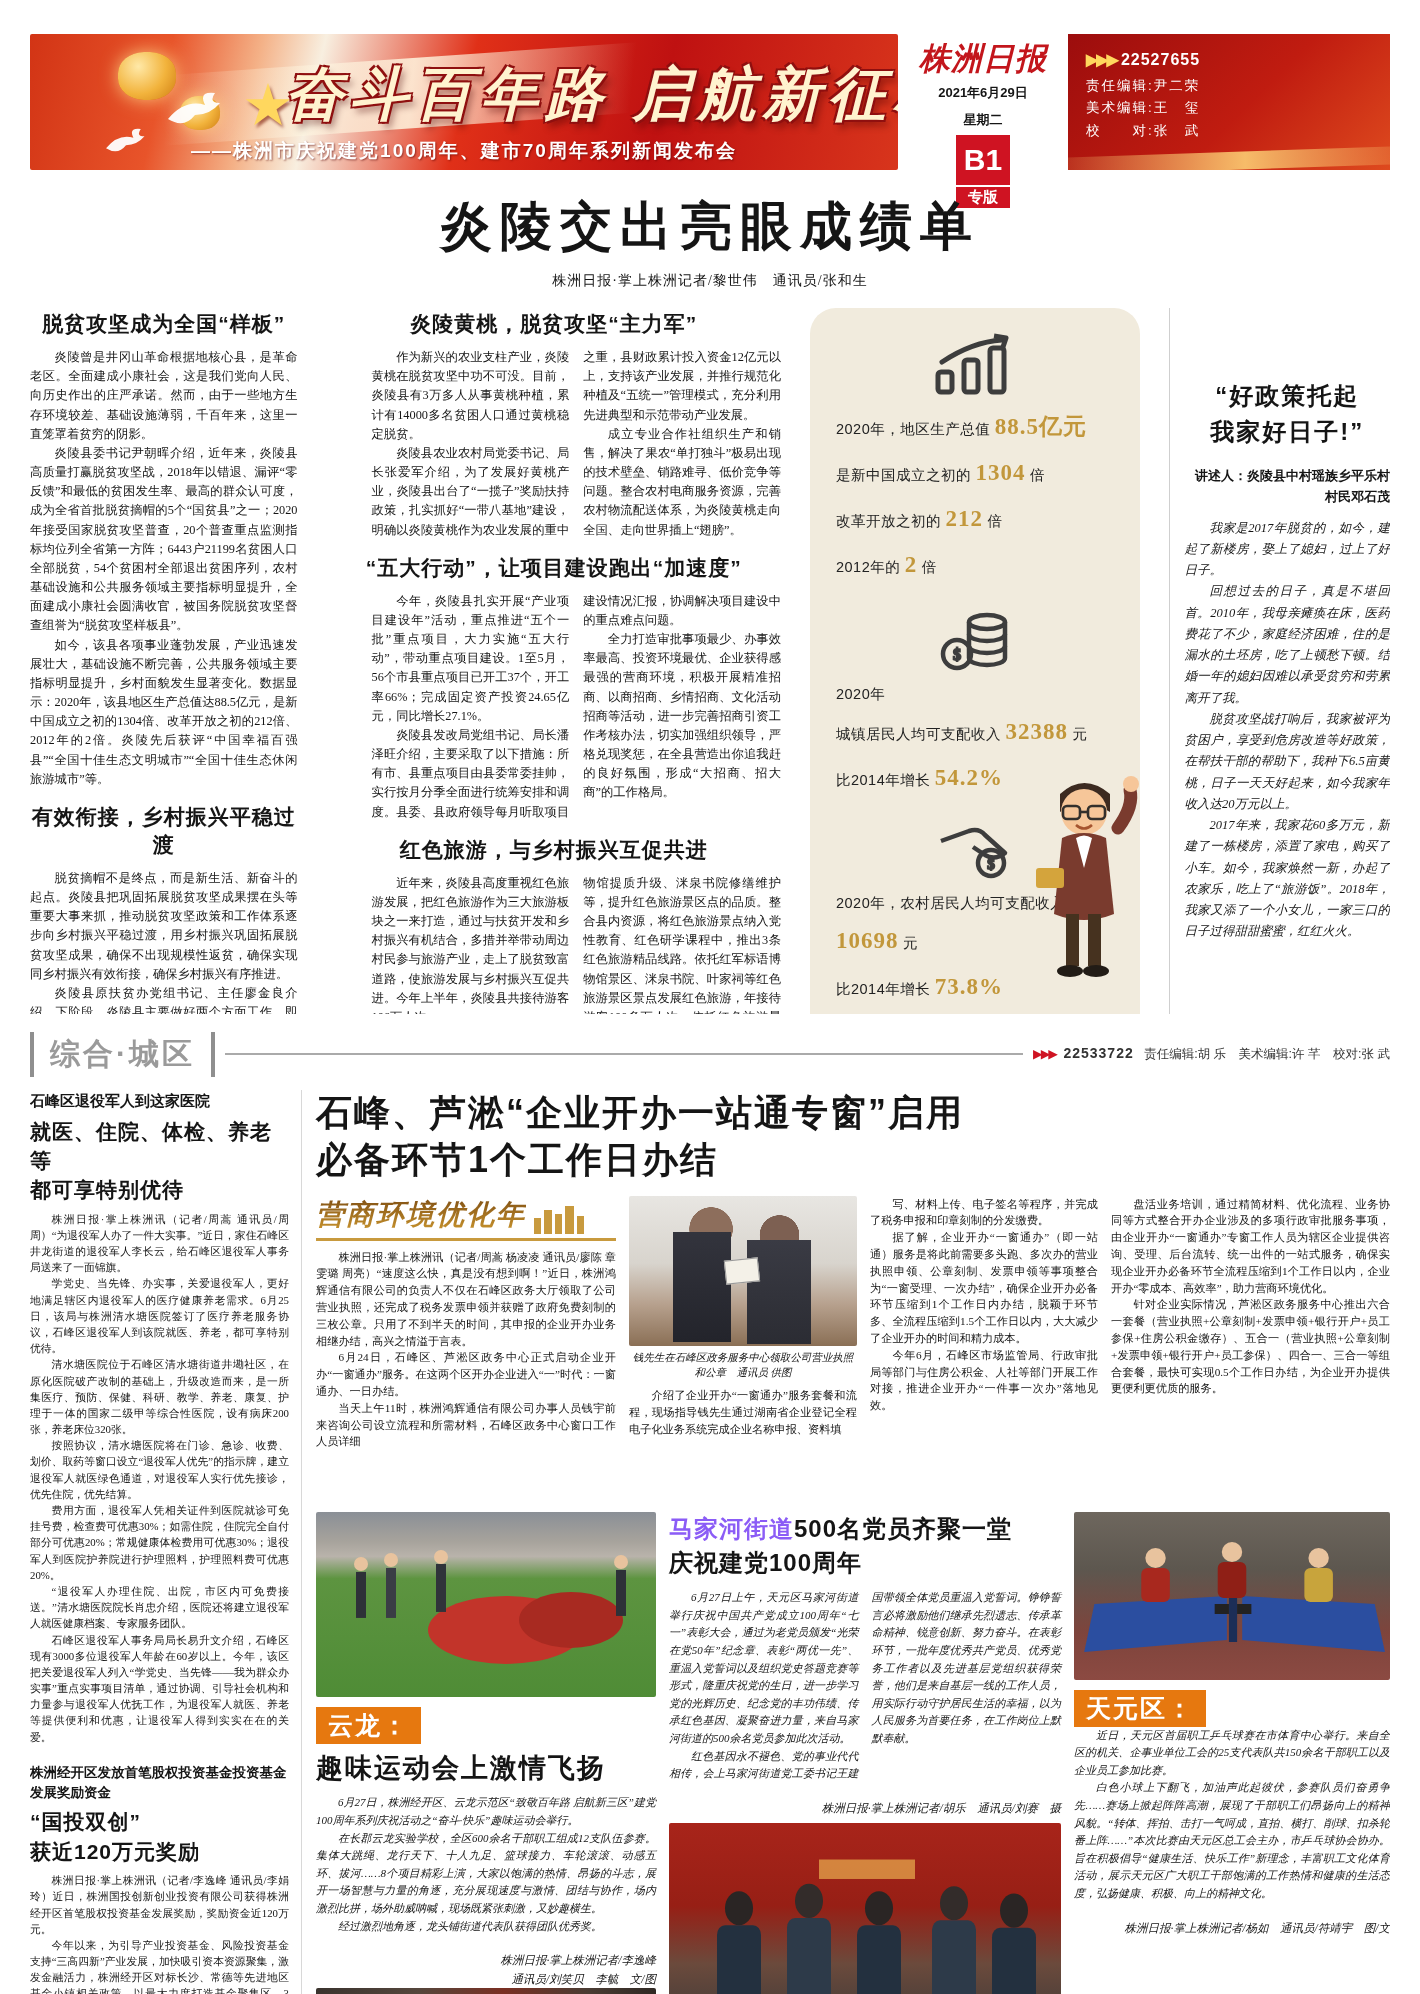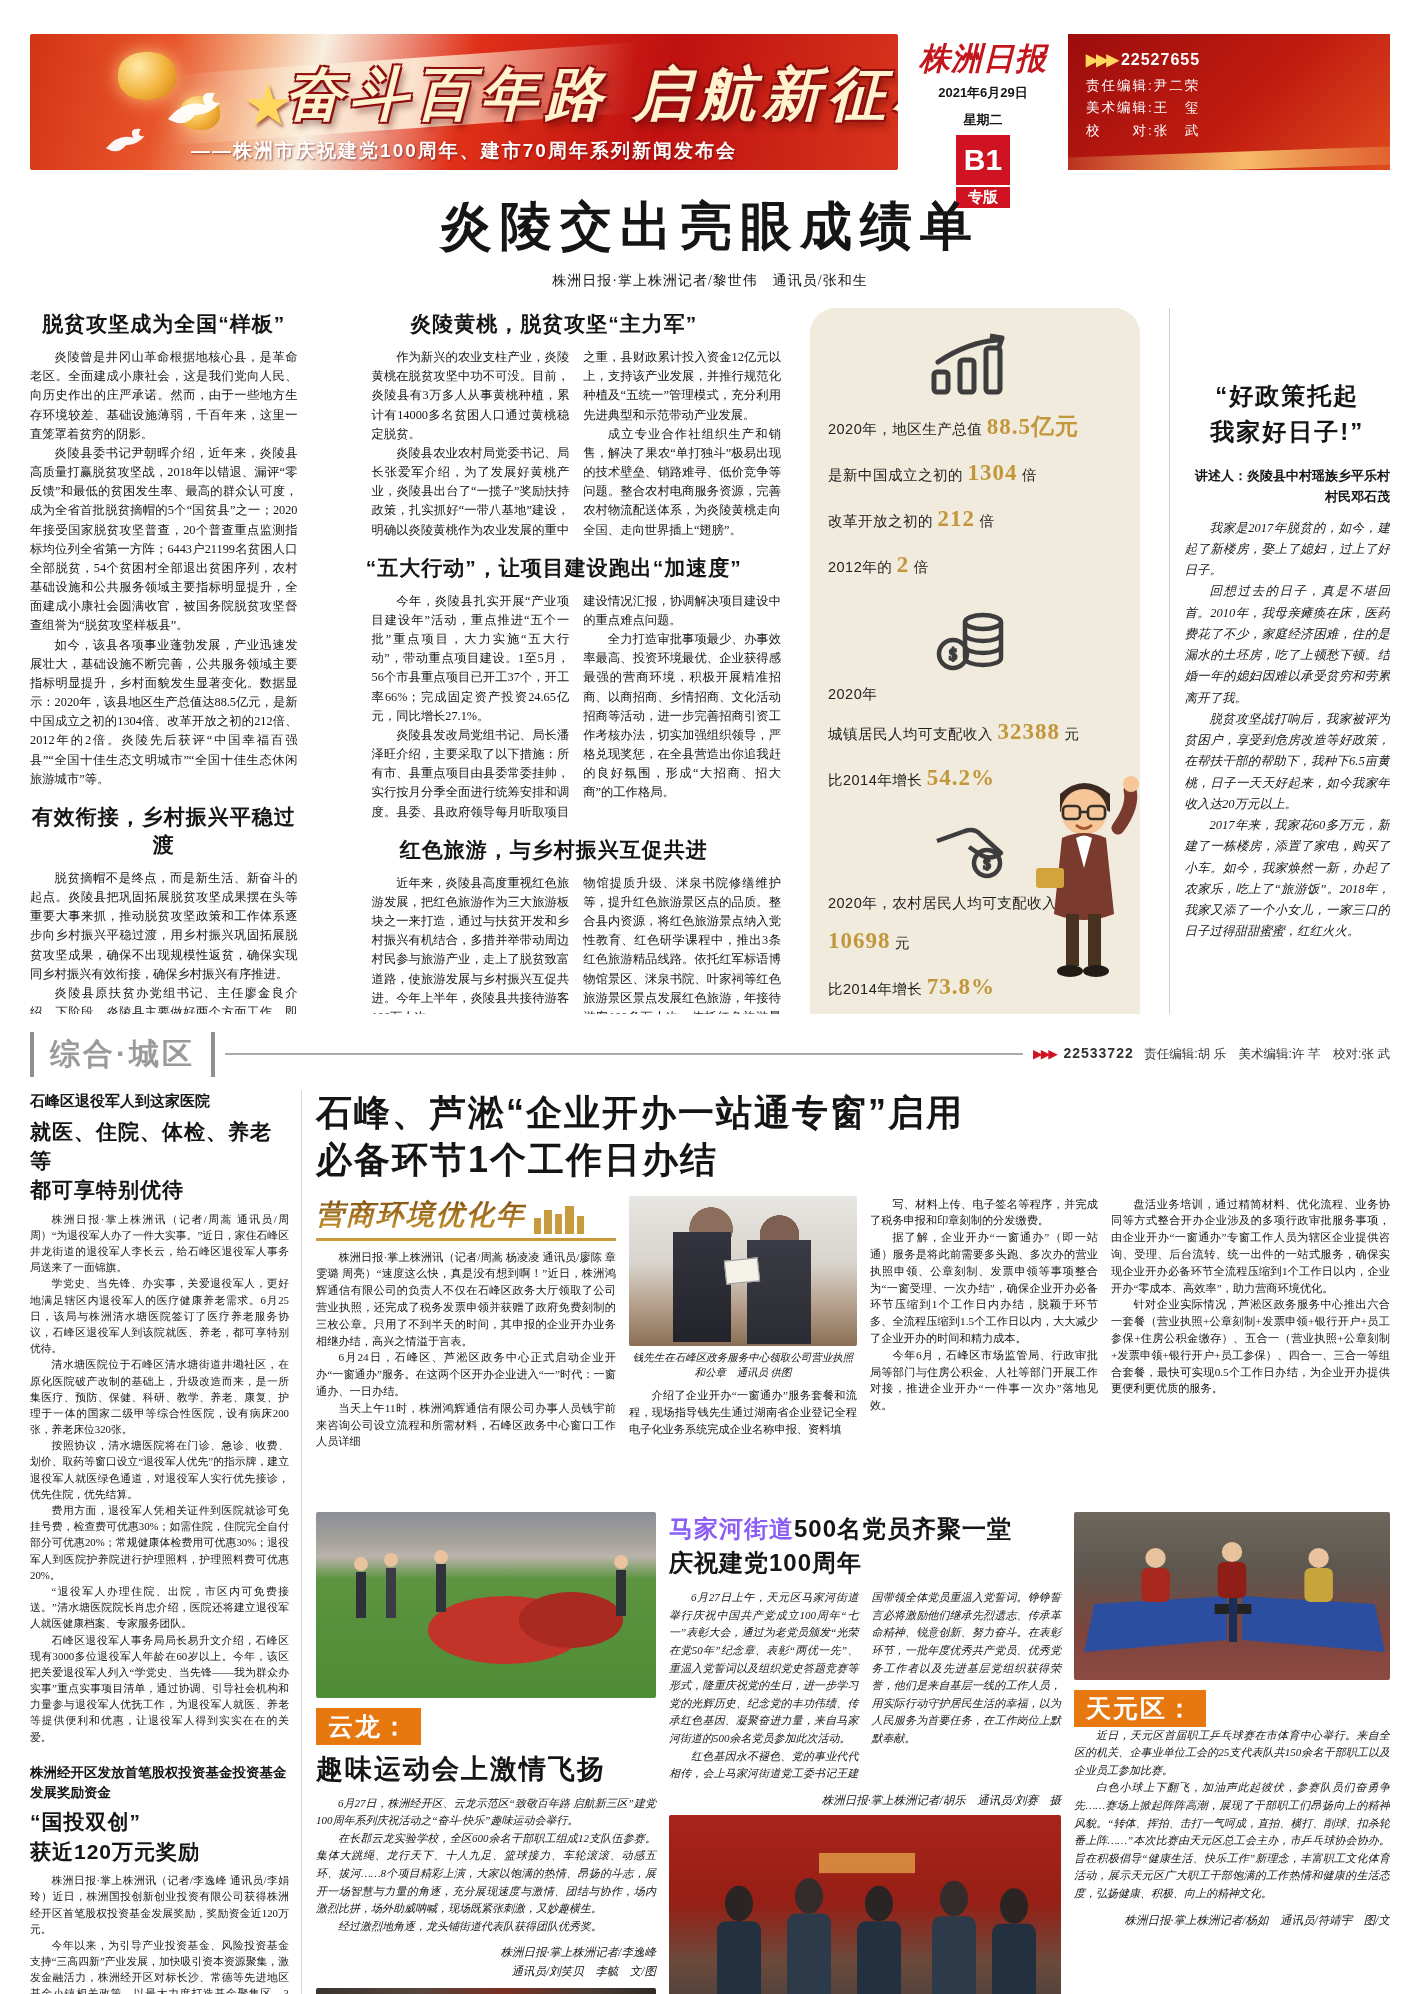--- a/index.html
+++ b/index.html
@@ -49,21 +49,21 @@
   .main-byline { text-align:center; font-size:14px; margin-top:10px; letter-spacing:1px; }
   .main-body { display:flex; gap:29px; margin-top:18px; height:706px; overflow:hidden; }
   .col-a { width:272px; }
   .col-bc { width:462px; }
   .sec-head { text-align:center; font-family:"Liberation Sans",sans-serif; font-weight:900; font-size:21px; letter-spacing:1px; margin:14px 0 10px; }
   .col-a .sec-head:first-child, .col-bc .sec-head:first-child { margin-top:2px; }
   .para, .flow p { font-size:12.3px; line-height:1.56; text-align:justify; text-indent:2em; }
   .two-col { column-count:2; column-gap:14px;margin-left:45px; }
   
   .info-col { width:336px; display:flex; flex-direction:column; }
-  .stat-panel { background:#f1ebdd; border-radius:26px; padding:24px 20px 12px 18px; flex:1; position:relative; }
+  .stat-panel { background:#f1ebdd; border-radius:26px; padding:24px 20px 12px 26px; flex:1; position:relative; }
   .stat-block { margin-bottom:22px; position:relative; z-index:2; }
   .stat-icon { display:block; margin:0 auto 8px; }
   .stat-line { font-size:14.5px; line-height:2.0; letter-spacing:.5px; font-family:"Liberation Sans",sans-serif; color:#222; }
   .gold { font-family:"Liberation Serif",serif; font-size:23px; font-weight:700; color:#c2973b; letter-spacing:1px; }
   .cartoon { position:absolute; right:-6px; bottom:60px; z-index:3; }
   
   .testi { width:224px; border-left:1px solid #cfcfcf; padding-left:14px; }
   .testi-title { font-family:"Liberation Sans",sans-serif; font-weight:900; font-size:24px; letter-spacing:2px; text-align:center; line-height:1.5; margin-top:70px; }
   .testi-speaker { font-size:13px; font-weight:700; margin:16px 0 10px; line-height:1.6; font-family:"Liberation Sans",sans-serif;text-align:right; }
   .testi .para { font-style:italic; font-size:12.5px; line-height:1.7; }
@@ -98,21 +98,21 @@
   .caption { font-size:10.5px; line-height:1.5; text-align:center; margin-top:4px; font-style:italic; }
 
   .bottom-row { display:flex; gap:13px; margin-top:16px; flex:1; overflow:hidden; }
   .bot-a { width:340px; display:flex; flex-direction:column; }
   .bot-b { width:392px; display:flex; flex-direction:column; }
   .bot-c { flex:1; display:flex; flex-direction:column; }
   .orange-label { display:inline-block; background:#e6780f; color:#fff; font-family:"Liberation Sans",sans-serif;
     font-weight:900; font-size:25px; padding:2px 12px; letter-spacing:2px; }
   .bot-headline { font-family:"Liberation Sans",sans-serif; font-weight:900; font-size:27px; letter-spacing:2px; margin:6px 0 8px; }
   .bot-text p { font-size:11px; line-height:1.6; text-align:justify; text-indent:2em; font-style:italic; }
-  .byline-r { text-align:right; font-size:11.5px; font-style:italic; margin-top:8px; line-height:1.6; }
+  .byline-r { text-align:right; font-size:11.5px; font-style:italic; margin-top:16px; line-height:1.6; }
   .mj-head .orange-inline { color:#8b5cf6; }
   .mj-head { font-family:"Liberation Sans",sans-serif; font-weight:900; font-size:24px; letter-spacing:1px; line-height:1.45; }
   .mj-cols { column-count:2; column-gap:13px; margin-top:8px; }
 
   svg { display:block; }
 </style>
 </head>
 <body>
 
 <div class="page">

